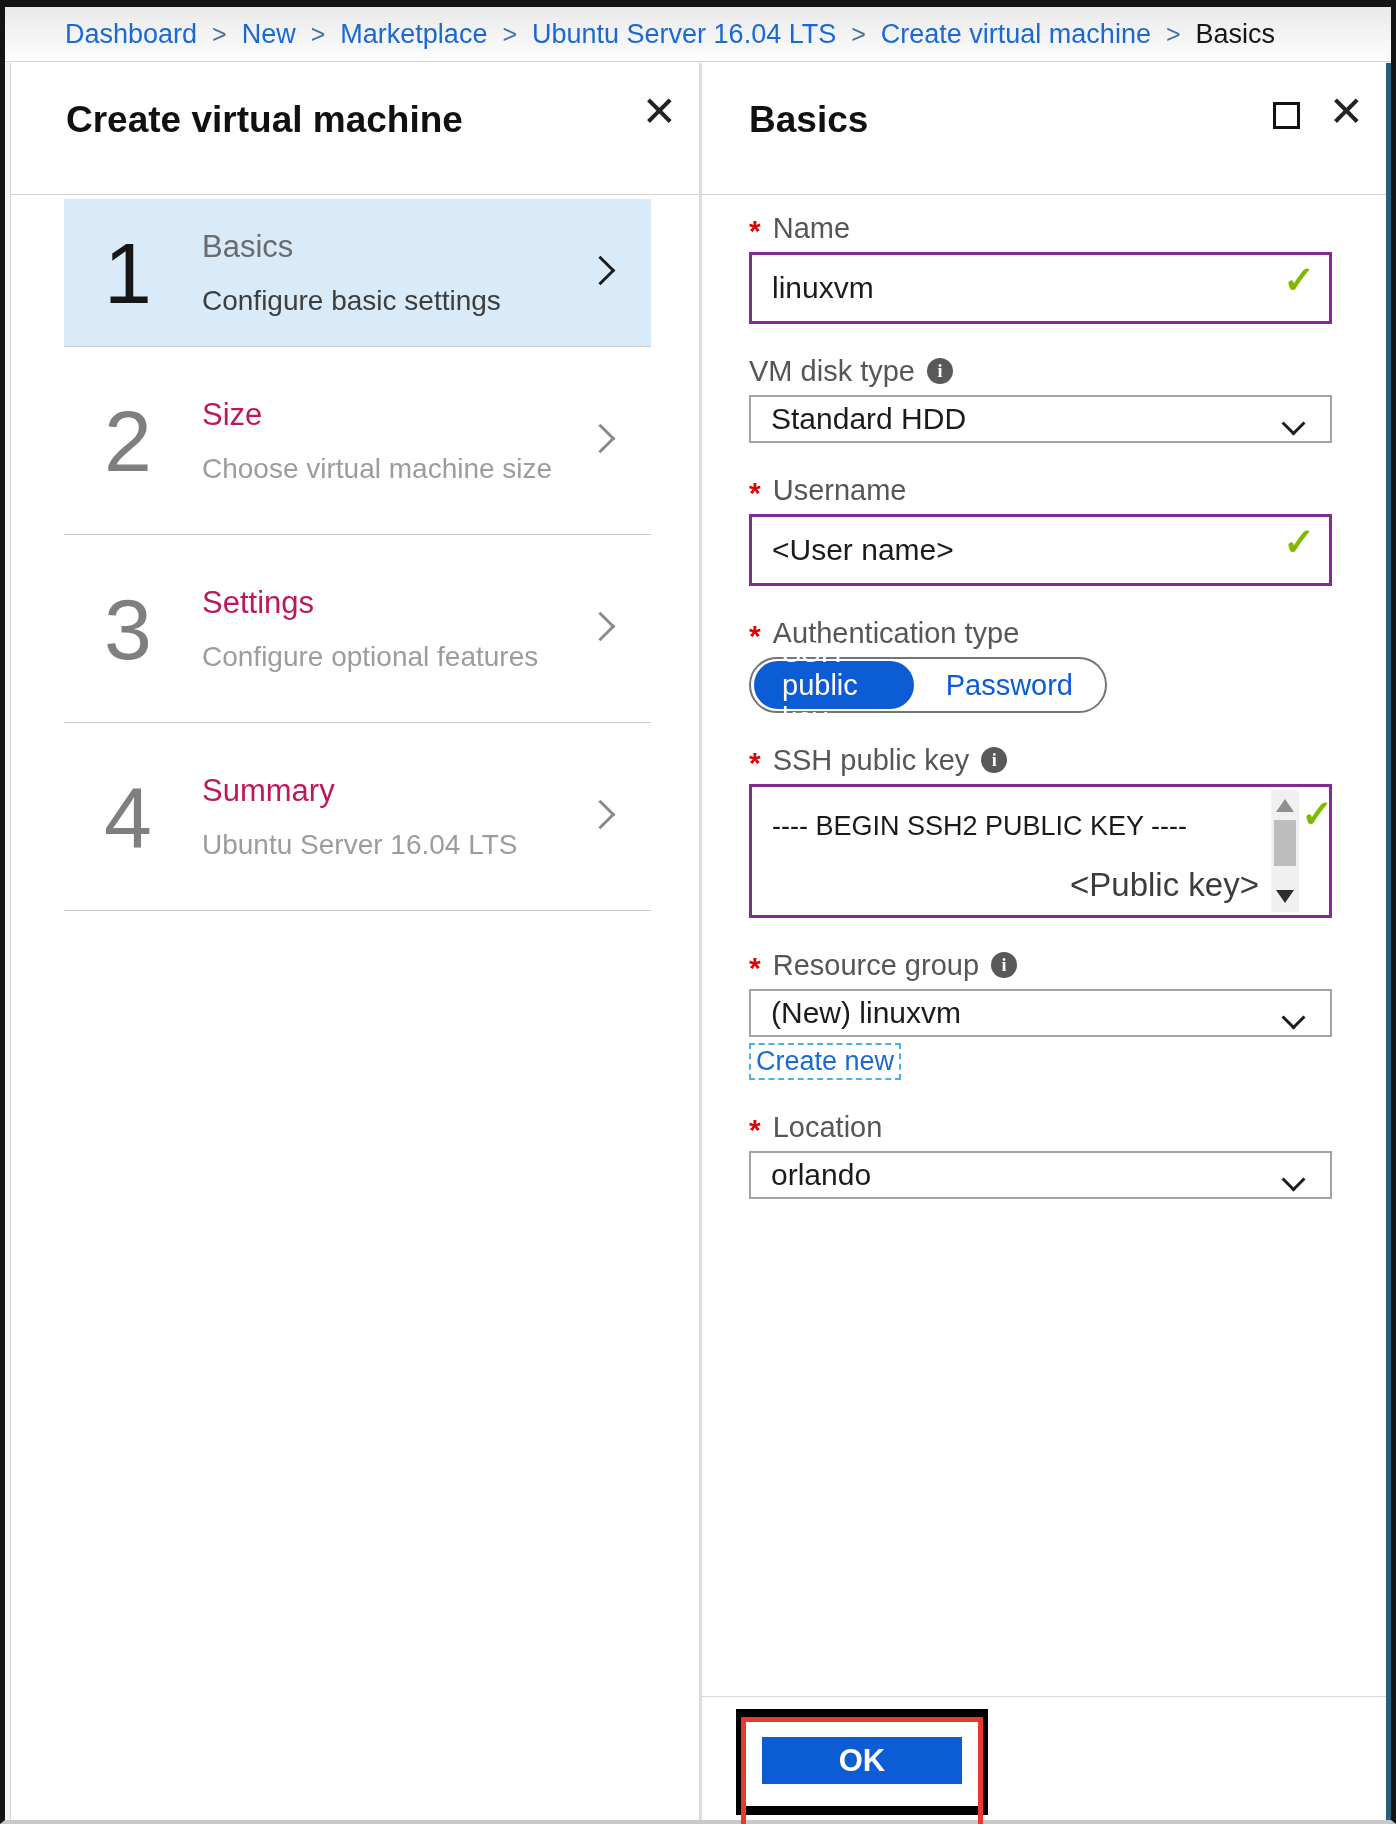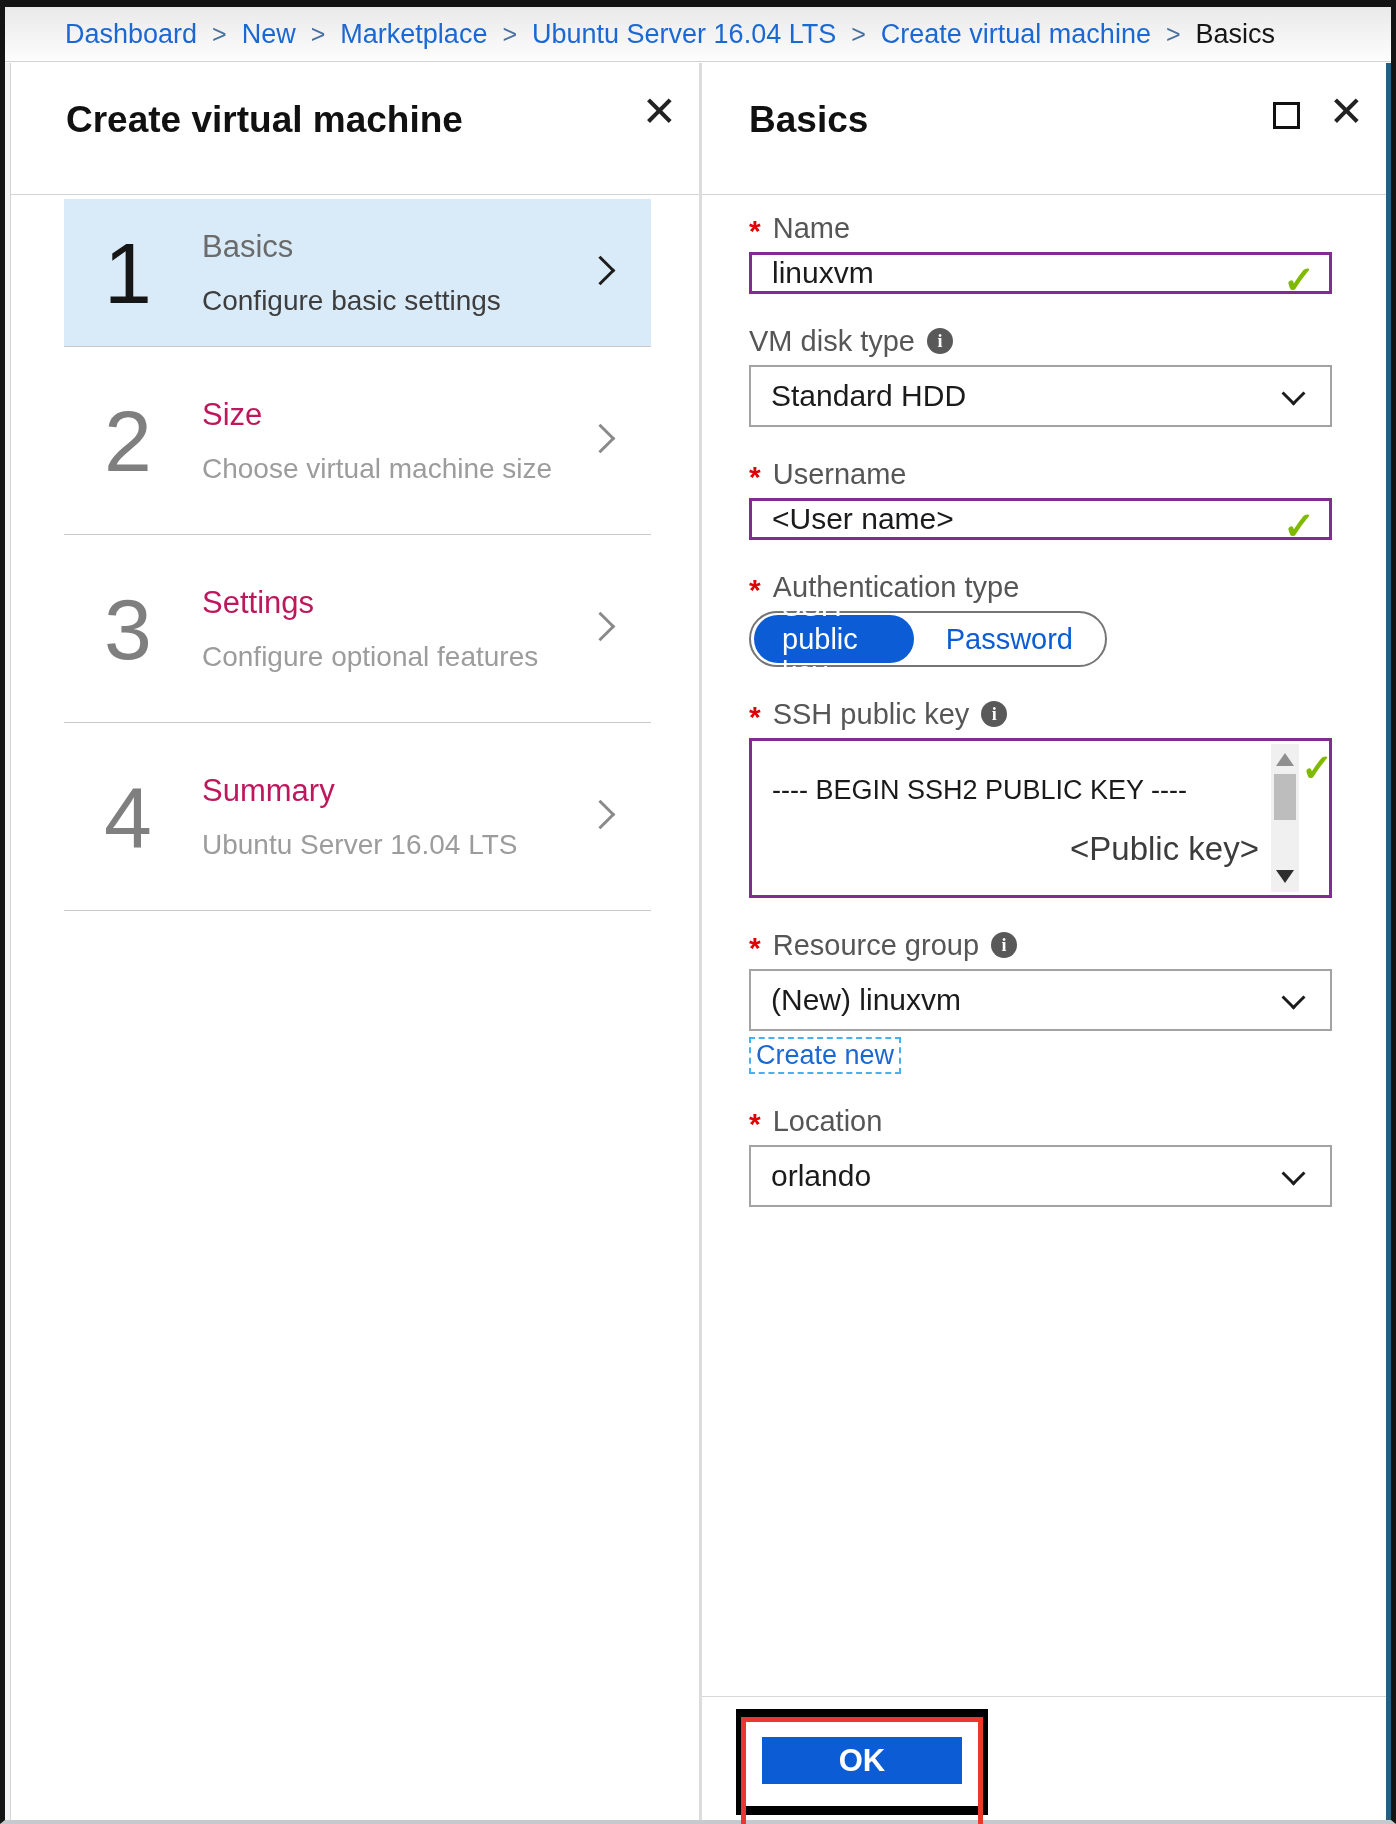--- a/index.html
+++ b/index.html
@@ -45,35 +45,35 @@
   .step-active .step-chev { border-color:#1c1c1c; }
 
   
   .rp-body { flex:1; padding:16px 0 0 47px; }
   .field { margin-bottom:30px; }
   .f-label { display:flex; align-items:center; gap:12px; font-size:29px; color:#565656; height:34px; margin-bottom:7px; }
   .req { color:#dc0404; font-size:30px; font-weight:700; position:relative; top:3px; }
   .info-icon { width:26px; height:26px; border-radius:50%; background:#595959; color:#fff; font-size:18px; font-weight:700;
     display:inline-flex; align-items:center; justify-content:center; font-family:"Liberation Serif", serif; }
 
-  .tbox { width:583px; height:42px; border:3px solid #822c93; display:flex; align-items:center;
+  .tbox { width:583px; height:72px; border:3px solid #822c93; display:flex; align-items:center;
     padding:0 60px 0 20px; font-size:30px; color:#1b1b1b; position:relative; background:#fff; }
   .check { position:absolute; right:14px; top:6px; color:#7fba00; font-size:38px; font-weight:700; line-height:1; }
 
-  .dropdown { width:583px; height:62px; border:2px solid #a3a3a3; display:flex; align-items:center;
+  .dropdown { width:583px; height:48px; border:2px solid #a3a3a3; display:flex; align-items:center;
     padding:0 20px; font-size:30px; color:#1b1b1b; position:relative; background:#fff; cursor:pointer; }
   .dd-chevron { position:absolute; right:28px; top:18px; width:17px; height:17px;
     border-right:3px solid #1c1c1c; border-bottom:3px solid #1c1c1c; transform:rotate(45deg); }
 
   .toggle { width:358px; height:56px; border:2px solid #757575; border-radius:30px; display:flex; align-items:center; margin-top:4px; background:#fff; }
   .toggle-on { height:48px; margin-left:3px; border-radius:26px; background:#0b5cd5; color:#fff;
     font-size:29px; display:flex; align-items:center; padding:0 28px; cursor:pointer; }
   .toggle-off { color:#0b5cd5; font-size:29px; padding:0 32px; cursor:pointer; }
 
-  .ssh-box { width:583px; height:160px; border:3px solid #822c93; position:relative; padding:34px 70px 0 20px; background:#fff; }
+  .ssh-box { width:583px; height:134px; border:3px solid #822c93; position:relative; padding:24px 70px 0 20px; background:#fff; }
   .ssh-line1 { font-size:27px; color:#1a1a1a; }
   .ssh-line2 { font-size:33px; color:#3c3c3c; margin-top:24px;text-align:right; }
   .sb { position:absolute; top:3px; bottom:3px; right:30px; width:28px; background:#f0f0f0;
     display:flex; flex-direction:column; align-items:center; }
   .sb-up { width:0; height:0; border-left:9px solid transparent; border-right:9px solid transparent;
     border-bottom:13px solid #8f8f8f; margin-top:9px; }
   .sb-thumb { width:22px; height:46px; background:#bdbdbd; margin-top:8px; }
   .sb-down { width:0; height:0; border-left:9px solid transparent; border-right:9px solid transparent;
     border-top:13px solid #2e2e2e; margin-top:auto; margin-bottom:9px; }
   .ssh-box .check { right:-4px; top:8px; }

